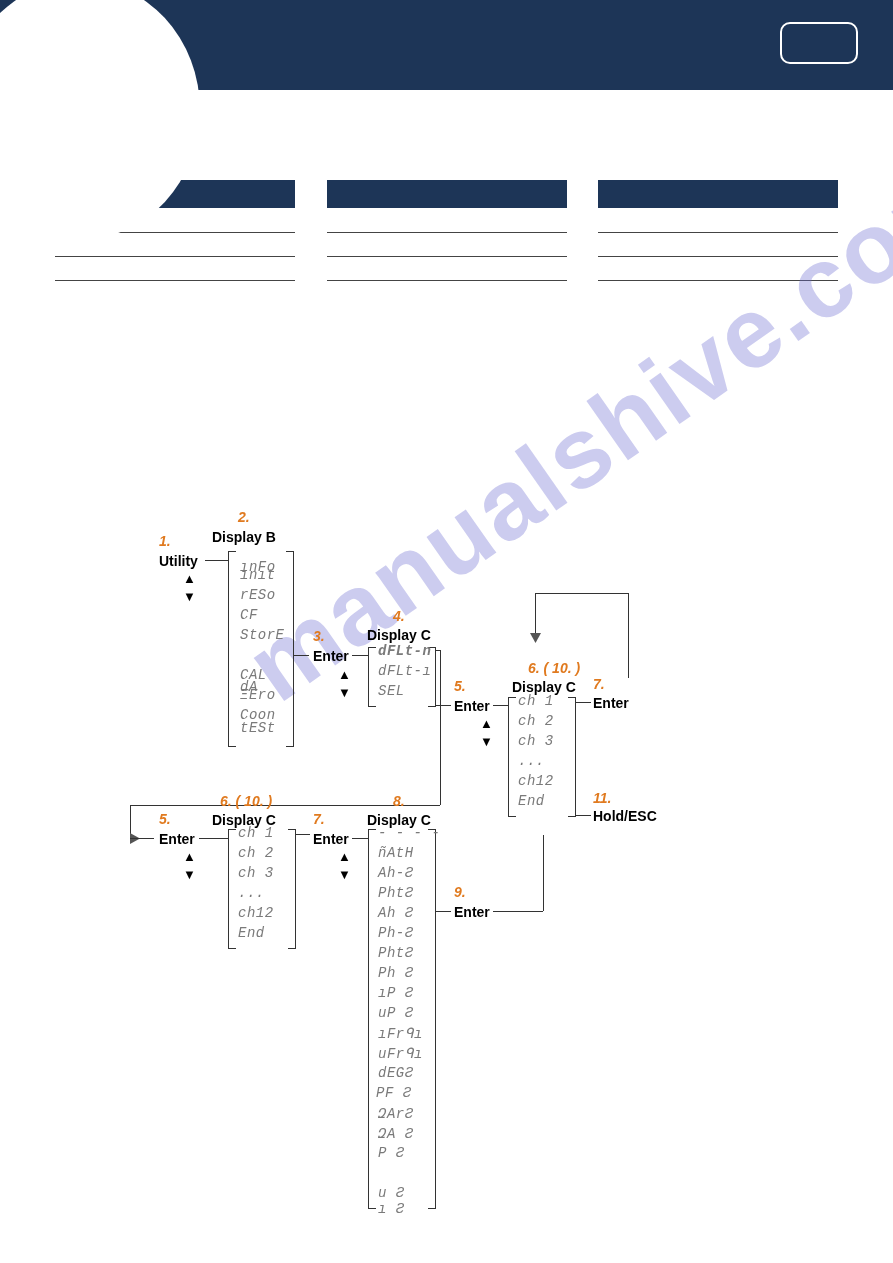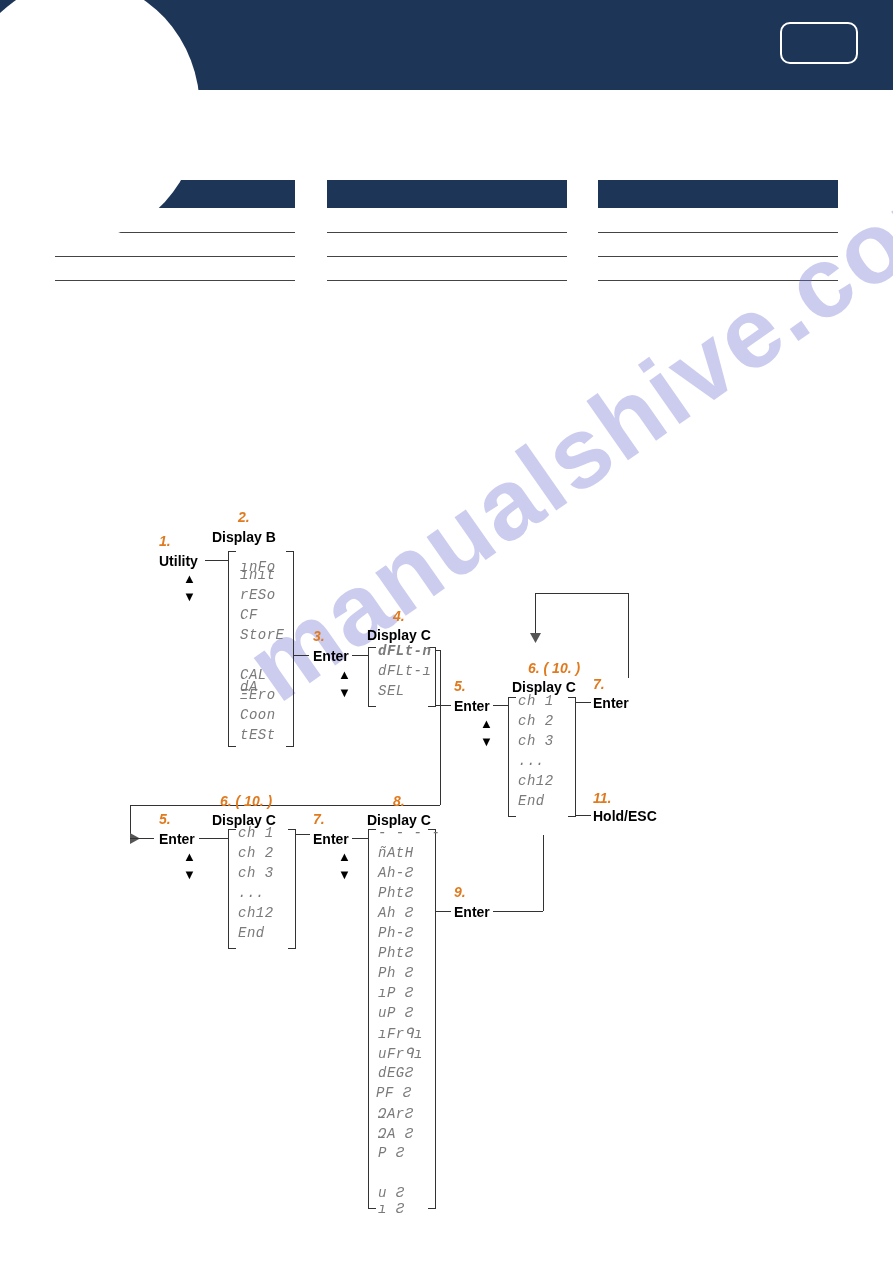--- a/index.html
+++ b/index.html
@@ -115,21 +115,21 @@
 
   <div class="seg" style="left:240px; top:54px;font-family:Liberation Mono, monospace;">ınFo</div>
   <div class="seg" style="left:240px; top:62px;">ınıt</div>
   <div class="seg" style="left:240px; top:82px;font-style:italic;">rESo</div>
   <div class="seg" style="left:240px; top:102px;">CF</div>
   <div class="seg" style="left:240px; top:122px;">StorE</div>
   <div class="seg" style="left:240px; top:142px;margin-top:32px;">dA</div>
   <div class="seg" style="left:240px; top:162px;">CAL</div>
   <div class="seg" style="left:240px; top:182px;">ΞEro</div>
   <div class="seg" style="left:240px; top:202px;">Coon</div>
-  <div class="seg" style="left:240px; top:222px;">tESt</div>
+  <div class="seg" style="left:240px; top:215px;">tESt</div>
 
   <div class="line lineH" style="left:294px; top:150px; width:15px;"></div>
   <div class="step" style="left:313px; top:123px;">3.</div>
   <div class="label" style="left:313px; top:143px;">Enter</div>
   <div class="arrow" style="left:338px; top:162px;">▲</div>
   <div class="arrow" style="left:338px; top:180px;">▼</div>
 
   <div class="step" style="left:393px; top:103px;">4.</div>
   <div class="label" style="left:367px; top:122px;">Display C</div>
   <div class="line lineH" style="left:352px; top:150px; width:16px;"></div>

